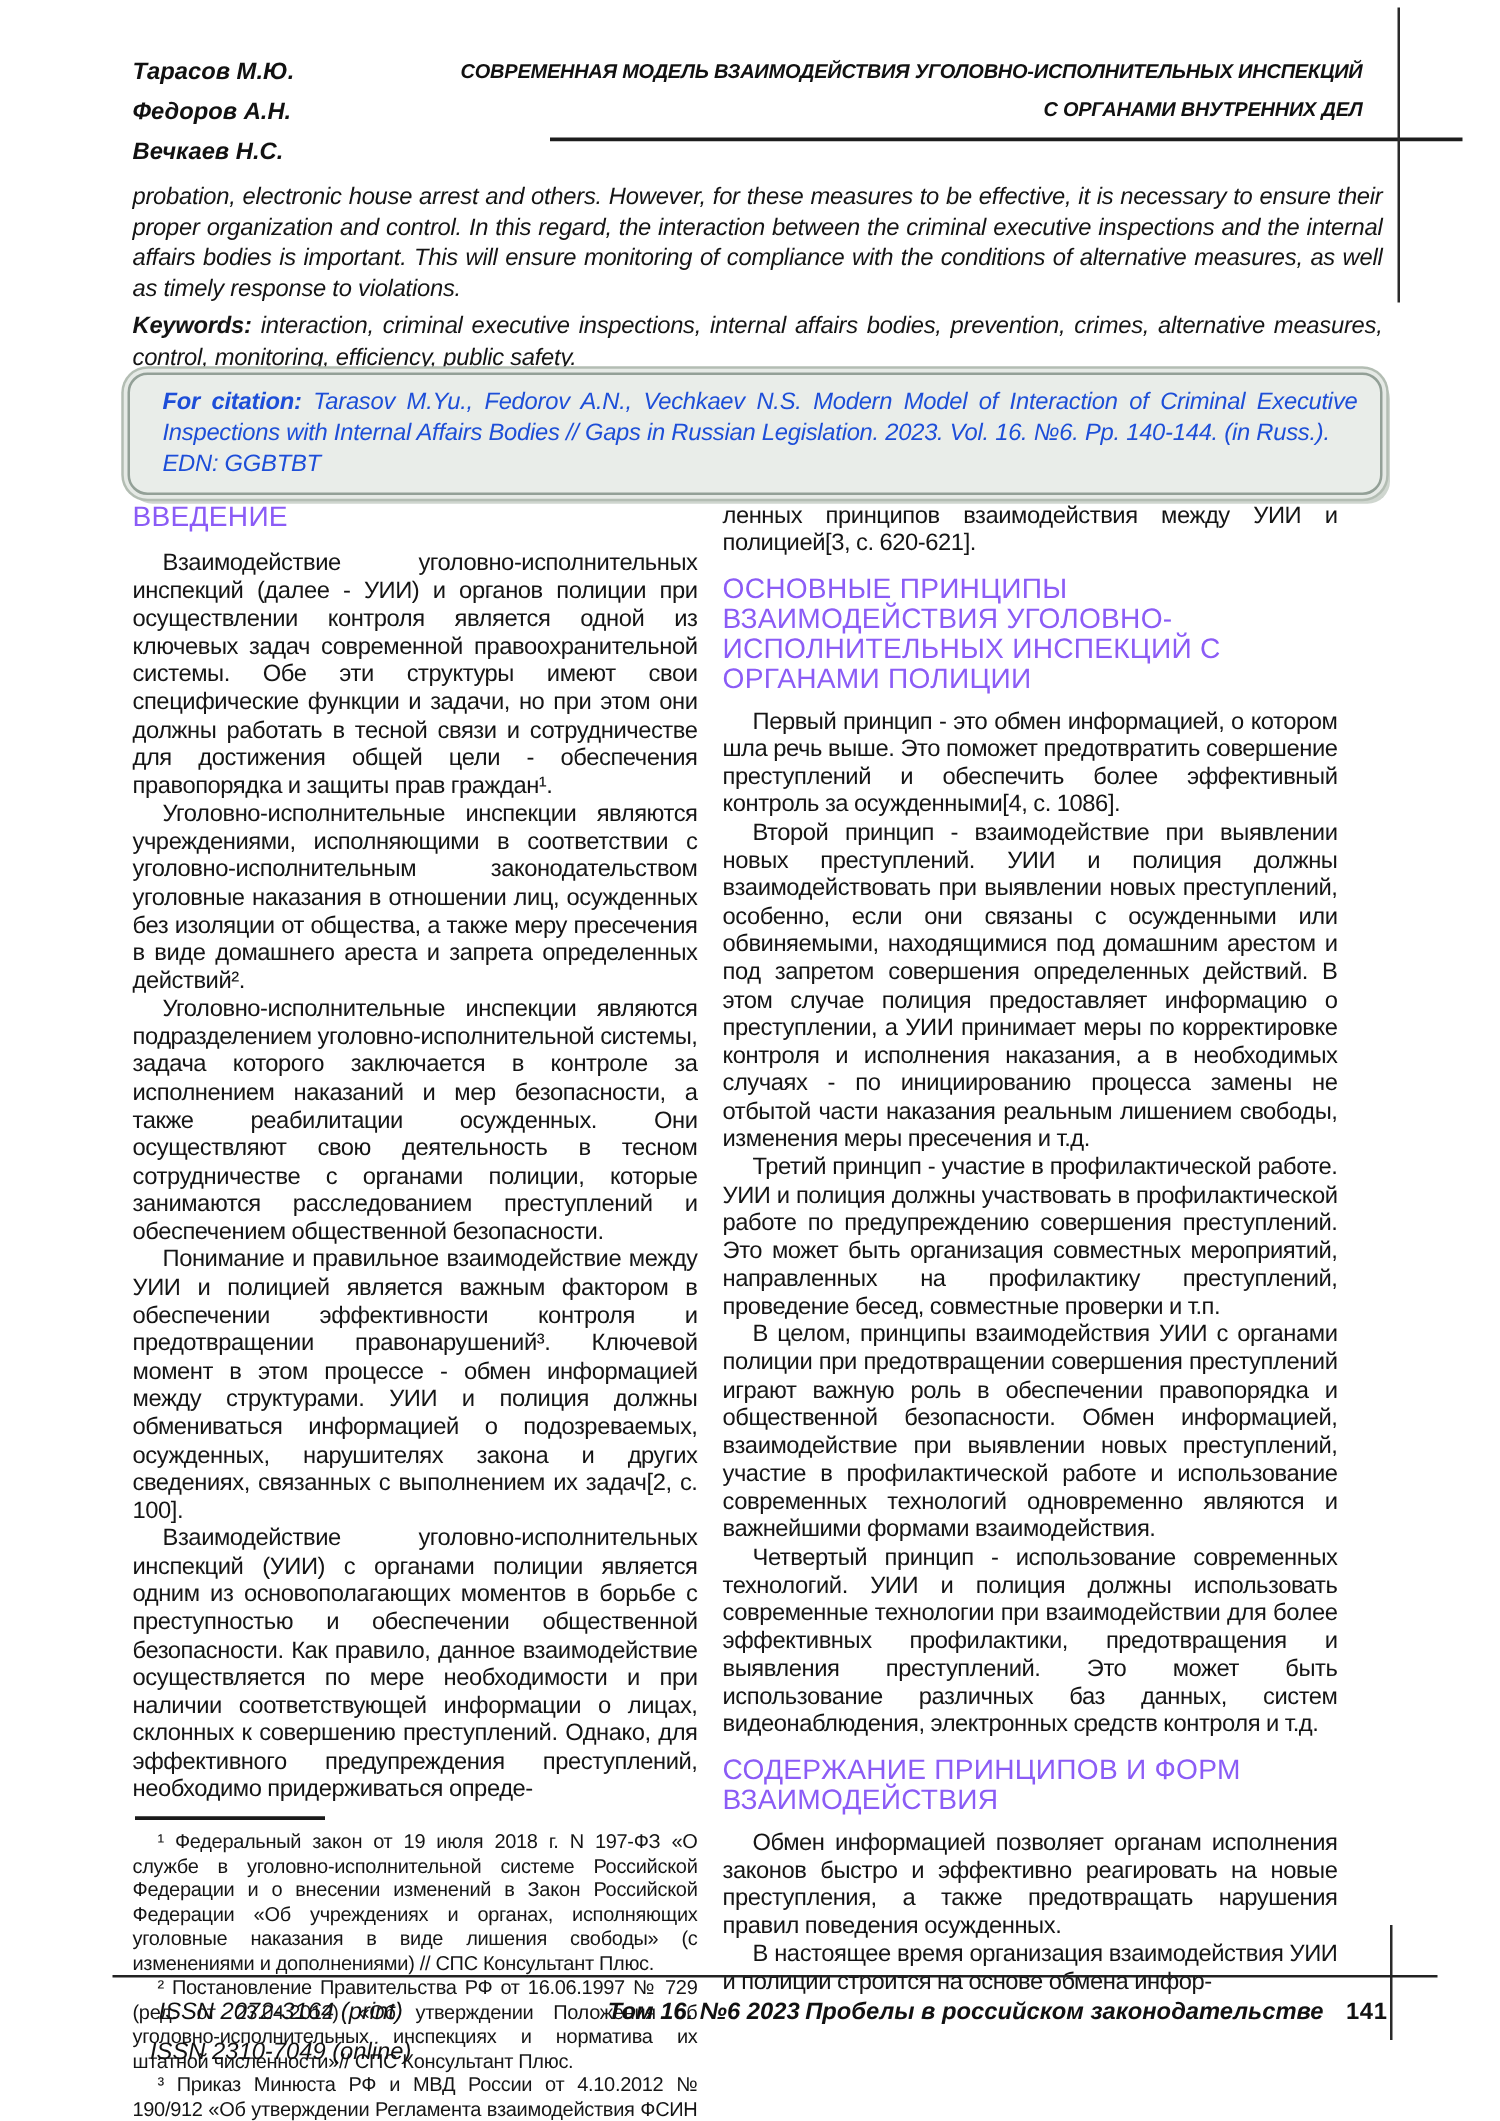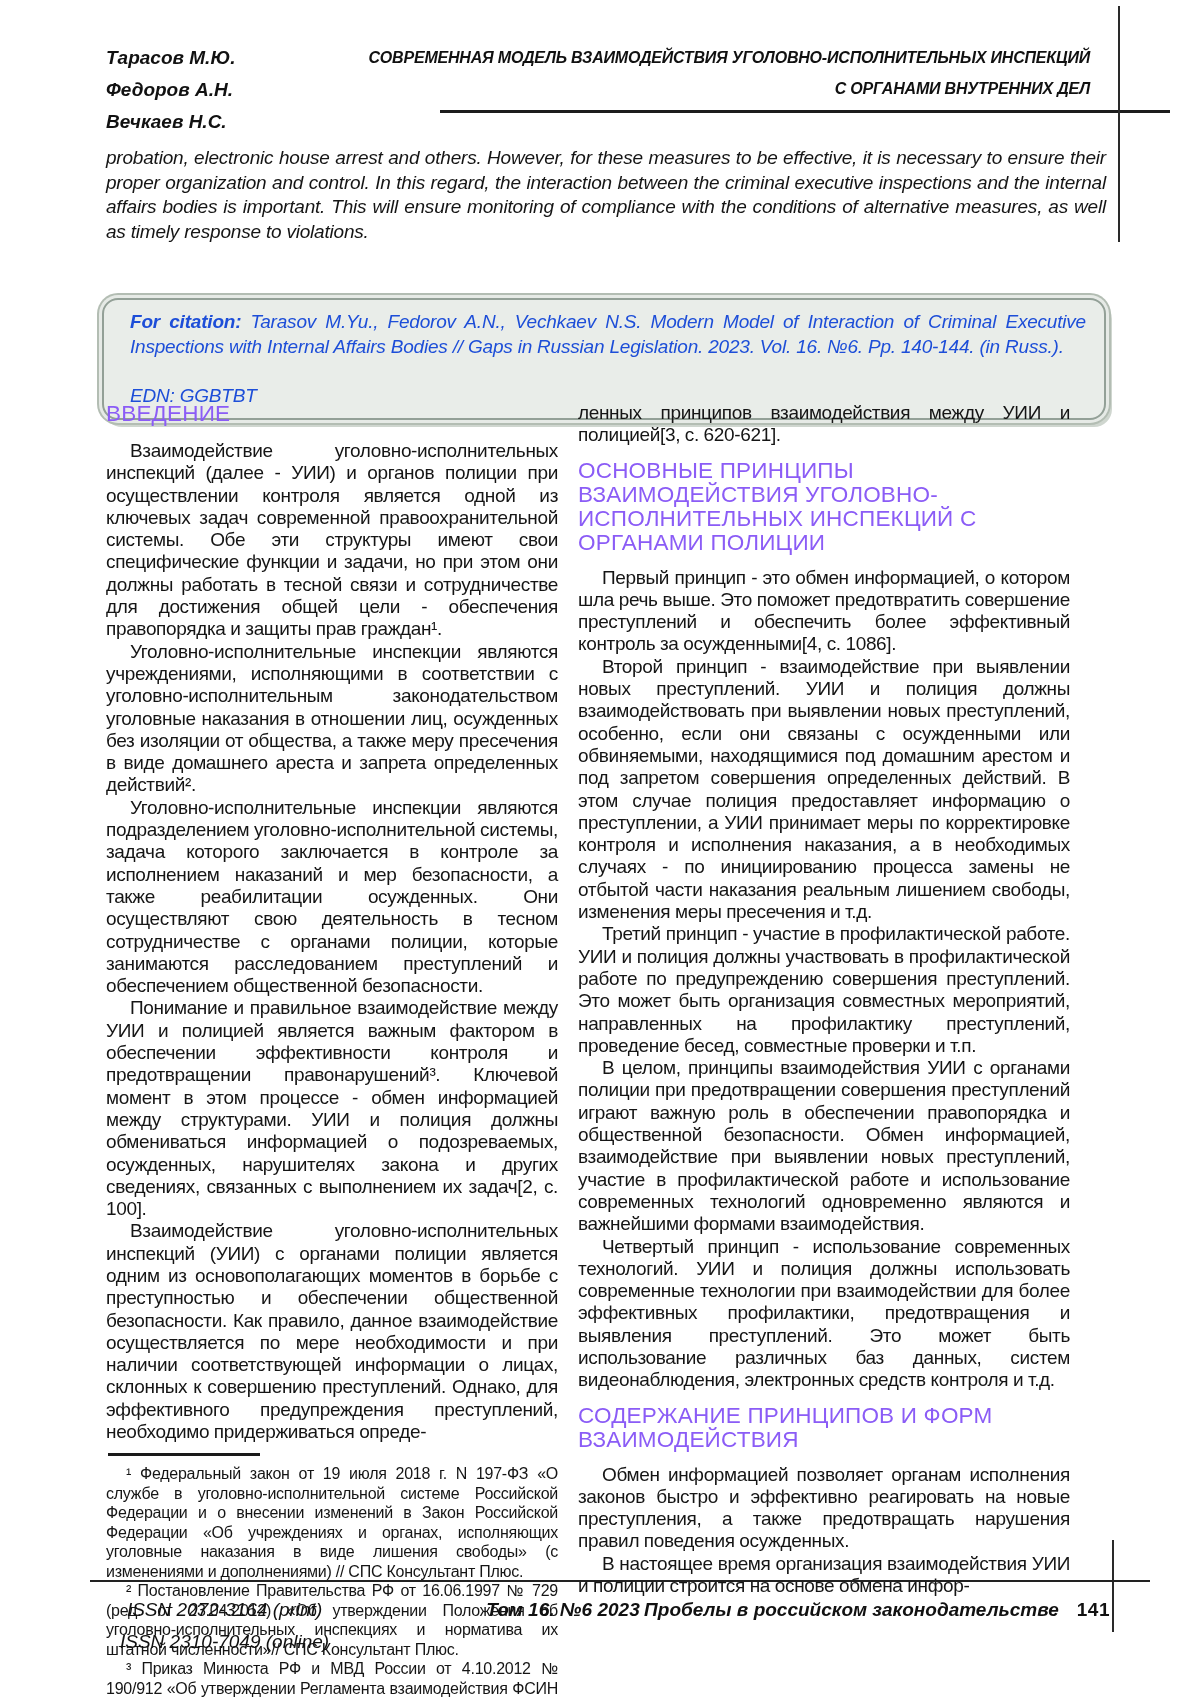--- a/index.html
+++ b/index.html
@@ -21,21 +21,21 @@
   .keywords { position:absolute; left:106px; top:248px; width:1000px; margin:0; font-size:19px; font-style:italic; line-height:26px; text-align:justify; letter-spacing:-0.2px; }
 
   
   .citation-box {
     position:absolute; left:102px; top:298px; width:956px;
     background:#e9ede9; border:2px solid #93a097; border-radius:16px;
     box-shadow: 0 0 0 3px #e6eae6, 0 0 0 5px #b3bdb3, 4px 5px 0 2px #cfd6cf;
     padding:9px 18px 10px 26px;
     font-size:19px; font-style:italic; line-height:25px; text-align:justify; letter-spacing:-0.2px; color:#1d4ed8;
   }
-  .citation-box .edn { text-align:left;margin-top:24px; }
+  .citation-box .edn { text-align:left; }
 
   
   .col { position:absolute; top:402px; }
   .col-left  { left:106px; width:452px; }
   .col-right { left:578px; width:492px; }
   .section-heading { margin:0 0 14px 0; font-size:22.5px; font-weight:400; line-height:24px; letter-spacing:0.2px; color:#8b5cf6; }
   .col-right .section-heading { margin:12px 0 12px 0; }
   p.body { margin:0; font-size:19px; line-height:22.3px; text-align:justify; text-indent:24px; letter-spacing:-0.35px; word-spacing:-0.2px; }
   p.body.no-indent { text-indent:0; }
 
@@ -61,20 +61,24 @@
     <div>Тарасов М.Ю.</div>
     <div>Федоров А.Н.</div>
     <div>Вечкаев Н.С.</div>
   </div>
   <div class="title">СОВРЕМЕННАЯ МОДЕЛЬ ВЗАИМОДЕЙСТВИЯ УГОЛОВНО-ИСПОЛНИТЕЛЬНЫХ ИНСПЕКЦИЙ С ОРГАНАМИ ВНУТРЕННИХ ДЕЛ</div>
   <div class="header-rule"></div>
   <div class="vline-top"></div>
   <div class="vline-bottom"></div>
 
   <p class="abstract">probation, electronic house arrest and others. However, for these measures to be effective, it is necessary to ensure their proper organization and control. In this regard, the interaction between the criminal executive inspections and the internal affairs bodies is important. This will ensure monitoring of compliance with the conditions of alternative measures, as well as timely response to violations.</p>
+  <p class="keywords">
+    <span class="b">Keywords:</span>
+    <span>interaction, criminal executive inspections, internal affairs bodies, prevention, crimes, alternative measures, control, monitoring, efficiency, public safety.</span>
+  </p>
 
   <div class="citation-box">
     <div>
       <span class="b">For citation:</span>
       <span>Tarasov M.Yu., Fedorov A.N., Vechkaev N.S. Modern Model of Interaction of Criminal Executive Inspections with Internal Affairs Bodies // Gaps in Russian Legislation. 2023. Vol. 16. №6. Pp. 140-144. (in Russ.).</span>
     </div>
     <div class="edn">EDN: GGBTBT</div>
   </div>
 
   <div class="col col-left">

